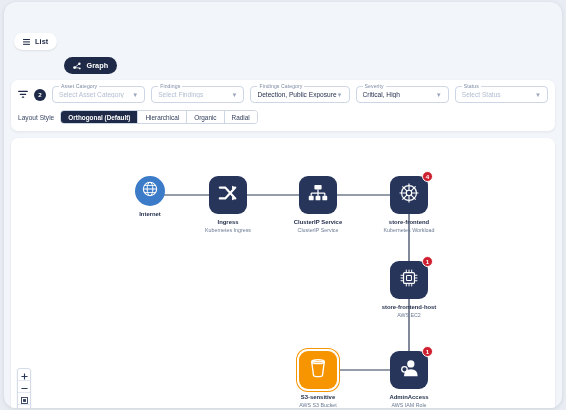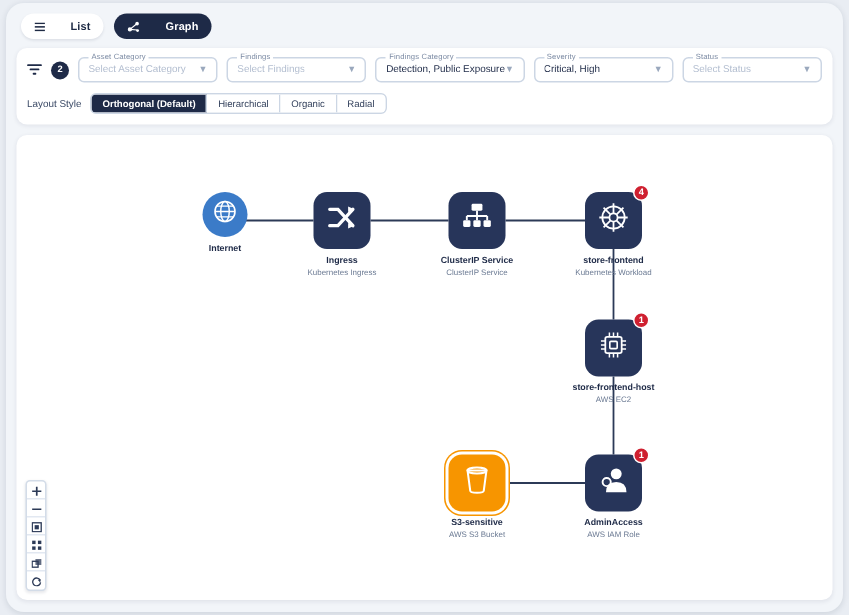--- a/index.html
+++ b/index.html
@@ -17,30 +17,30 @@
     box-shadow: 0 1px 4px rgba(20,30,60,.12);
     overflow: hidden;
   }
 
   
   .tabbar {
     display: flex; align-items: center; gap: 7px;
     padding: 7px 0 6px 10px;
   }
   .tab {
-    display: flex; align-items: center; gap: 17px;
+    display: flex; align-items: center; gap: 5px;
     height: 17px; padding: 0 9px;
     border-radius: 9px;
     font-size: 7.3px; font-weight: bold;
     letter-spacing: .1px;
     white-space: nowrap;
     cursor: pointer;
   }
   .tab.light { background: #ffffff; color: #1e2a44; box-shadow: 0 1px 2px rgba(20,30,60,.10); }
-  .tab.dark  { background: #1e2a47; color: #ffffff; }
+  .tab.dark  { background: #1e2a47; color: #ffffff; margin-top: 48px; }
   .tab .ic { display: flex; align-items: center; }
 
   
   .panel {
     margin: 0 7px;
     background: #ffffff;
     border-radius: 7px;
     box-shadow: 0 1px 3px rgba(20,30,60,.08);
     padding: 6px 7px 7px 7px;
   }

